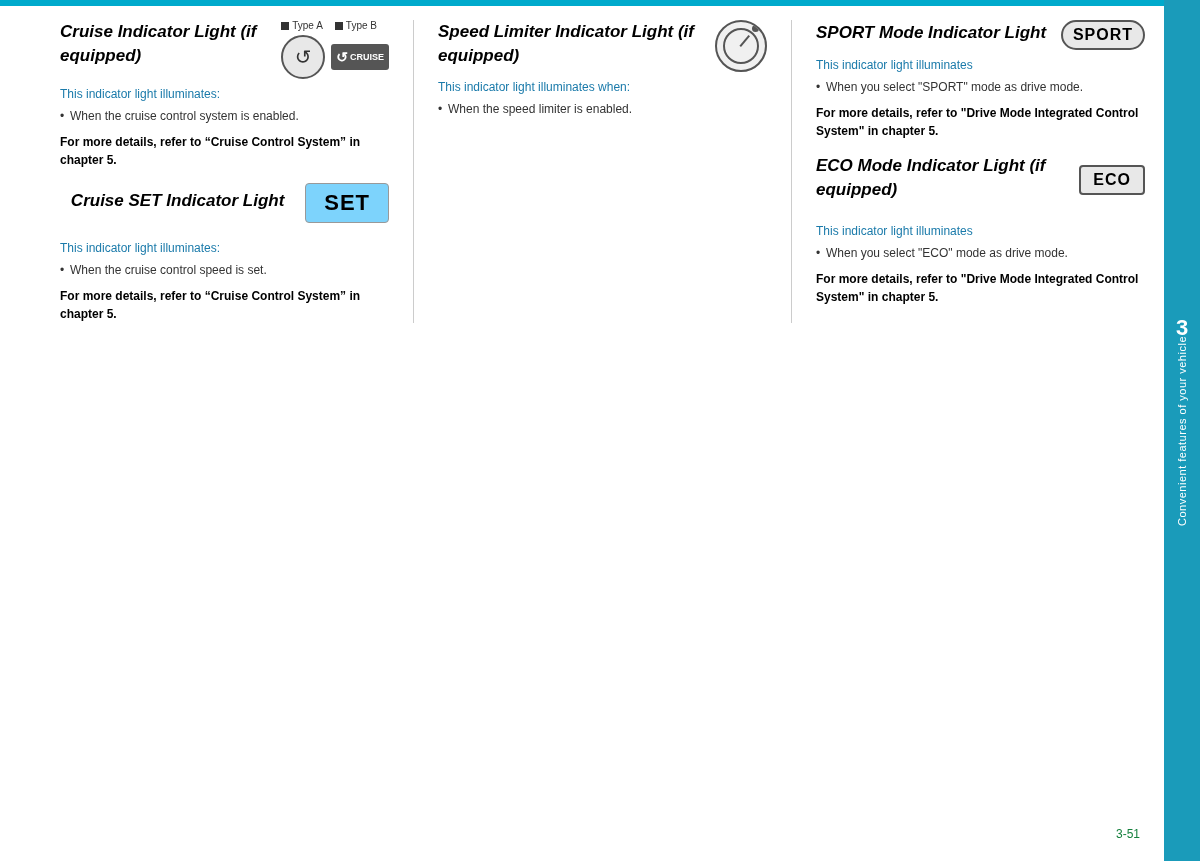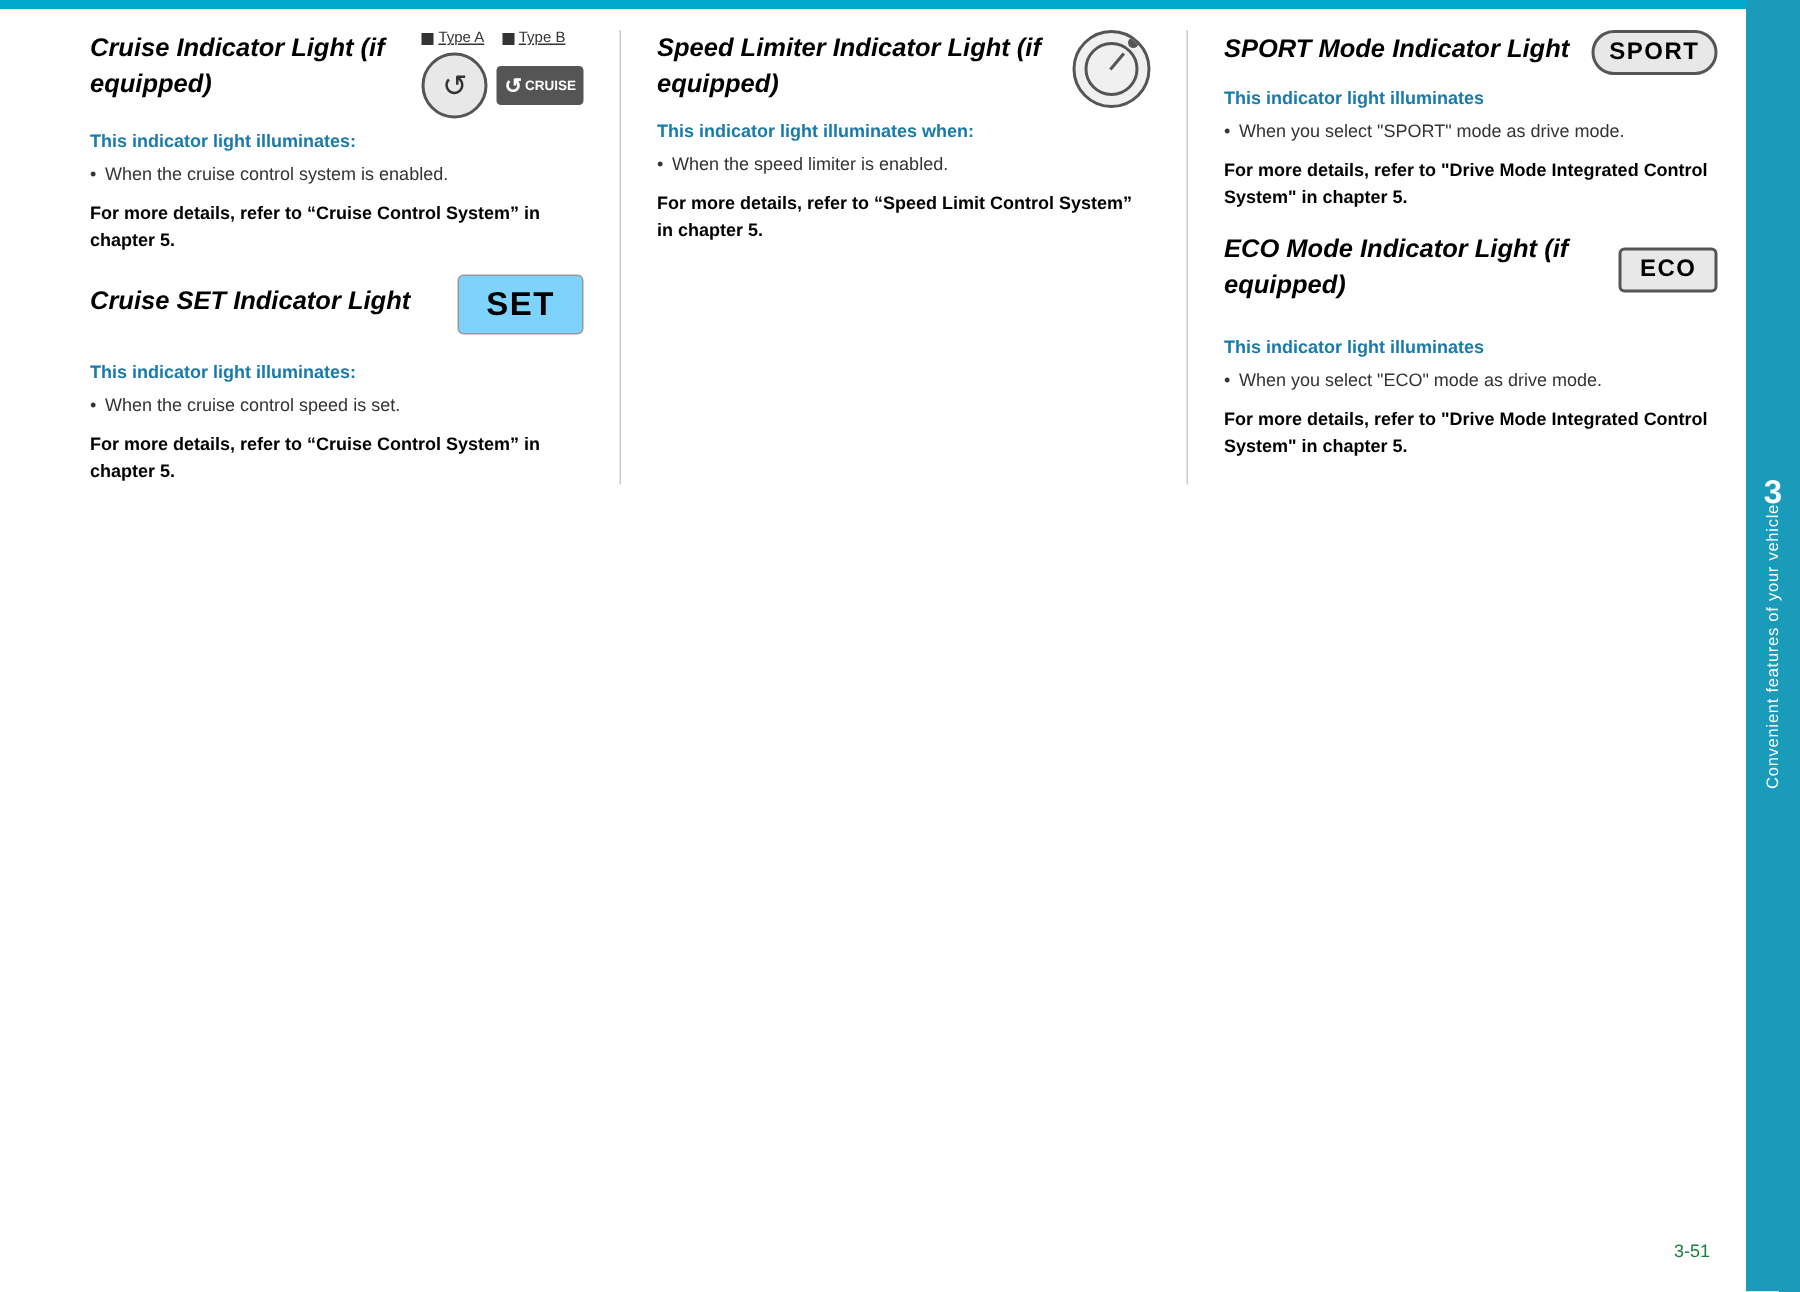--- a/index.html
+++ b/index.html
@@ -97,21 +97,20 @@
     }
 
     
     .type-labels {
       display: flex;
       gap: 12px;
       font-size: 10px;
       color: #333;
       margin-bottom: 4px;
       align-items: center;
-      text-decoration: underline;
     }
     .type-label {
       display: flex;
       align-items: center;
       gap: 3px;
       font-size: 10px;
     }
     .type-dot {
       width: 8px;
       height: 8px;
@@ -182,21 +181,21 @@
       font-weight: bold;
       padding: 4px 12px;
       border-radius: 4px;
       flex-shrink: 0;
       letter-spacing: 1px;
     }
 
     
     .illuminates-label {
       font-size: 12px;
-      font-weight: bold;
+      font-weight: normal;
       color: #1a7aaa;
       margin-bottom: 6px;
     }
 
     .bullet-item {
       font-size: 12px;
       color: #333;
       line-height: 1.5;
       padding-left: 10px;
       position: relative;
@@ -301,21 +300,21 @@
         </div>
         <div class="illuminates-label">This indicator light illuminates:</div>
         <div class="bullet-item">When the cruise control system is enabled.</div>
         <div class="more-details">For more details, refer to “Cruise Control System” in chapter 5.</div>
       </div>
 
       <div class="section-divider"></div>
 
       <div>
         <div style="display:flex; gap:10px; align-items:center; margin-bottom:8px;">
-          <div class="section-title" style="flex:1;">Cruise SET Indicator Light</div>
+          <div class="section-title" style="flex:1;text-align:center;">Cruise SET Indicator Light</div>
           <div class="set-badge">SET</div>
         </div>
         <div style="height:10px;"></div>
         <div class="illuminates-label">This indicator light illuminates:</div>
         <div class="bullet-item">When the cruise control speed is set.</div>
         <div class="more-details">For more details, refer to “Cruise Control System” in chapter 5.</div>
       </div>
     </div>
 
     <div class="col-divider"></div>
@@ -328,21 +327,20 @@
 
           <div class="speed-gauge">
             <div class="speed-gauge-inner"></div>
             <div class="speed-dot-top"></div>
 
             <div style="position:absolute;top:50%;left:50%;width:14px;height:2px;background:#555;transform-origin:left center;transform:rotate(-50deg) translateY(-50%);"></div>
           </div>
         </div>
         <div class="illuminates-label">This indicator light illuminates when:</div>
         <div class="bullet-item">When the speed limiter is enabled.</div>
-        <div class="more-details">For more details, refer to “Speed Limit Control System” in chapter 5.</div>
       </div>
     </div>
 
     <div class="col-divider"></div>
 
     <div class="col">
 
       <div>
         <div style="display:flex; gap:10px; align-items:center; margin-bottom:8px;">
           <div class="section-title" style="flex:1;">SPORT Mode Indicator Light</div>

